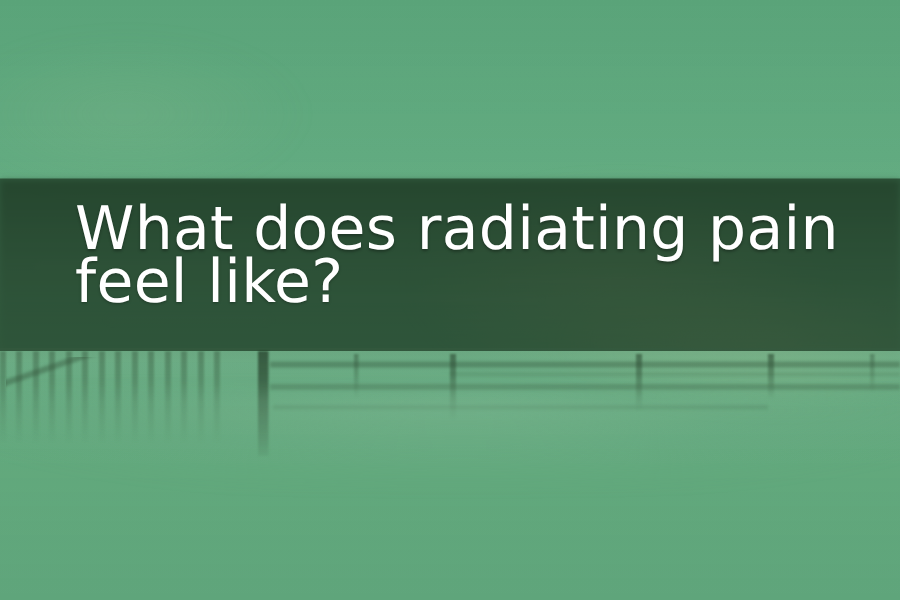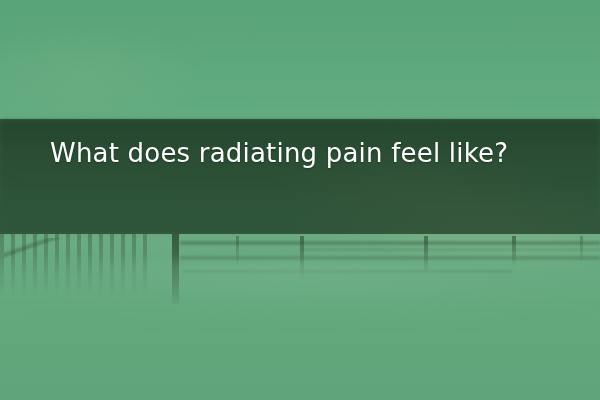--- a/index.html
+++ b/index.html
@@ -233,21 +233,21 @@
     height: 115px;
     background: rgba(26, 52, 32, 0.70);
     display: flex;
     align-items: flex-start;
   }
 
   .caption-text {
     margin: 0;
     padding: 17px 20px 0 50px;
     color: #ffffff;
-    font-size: 26px;
+    font-size: 40px;
     line-height: 35px;
     font-weight: 400;
     letter-spacing: 0.2px;
     word-break: break-all;
     overflow-wrap: anywhere;
     white-space: pre-wrap;
     text-shadow: 0 1px 2px rgba(0, 0, 0, 0.30);
   }
 </style>
 </head>

